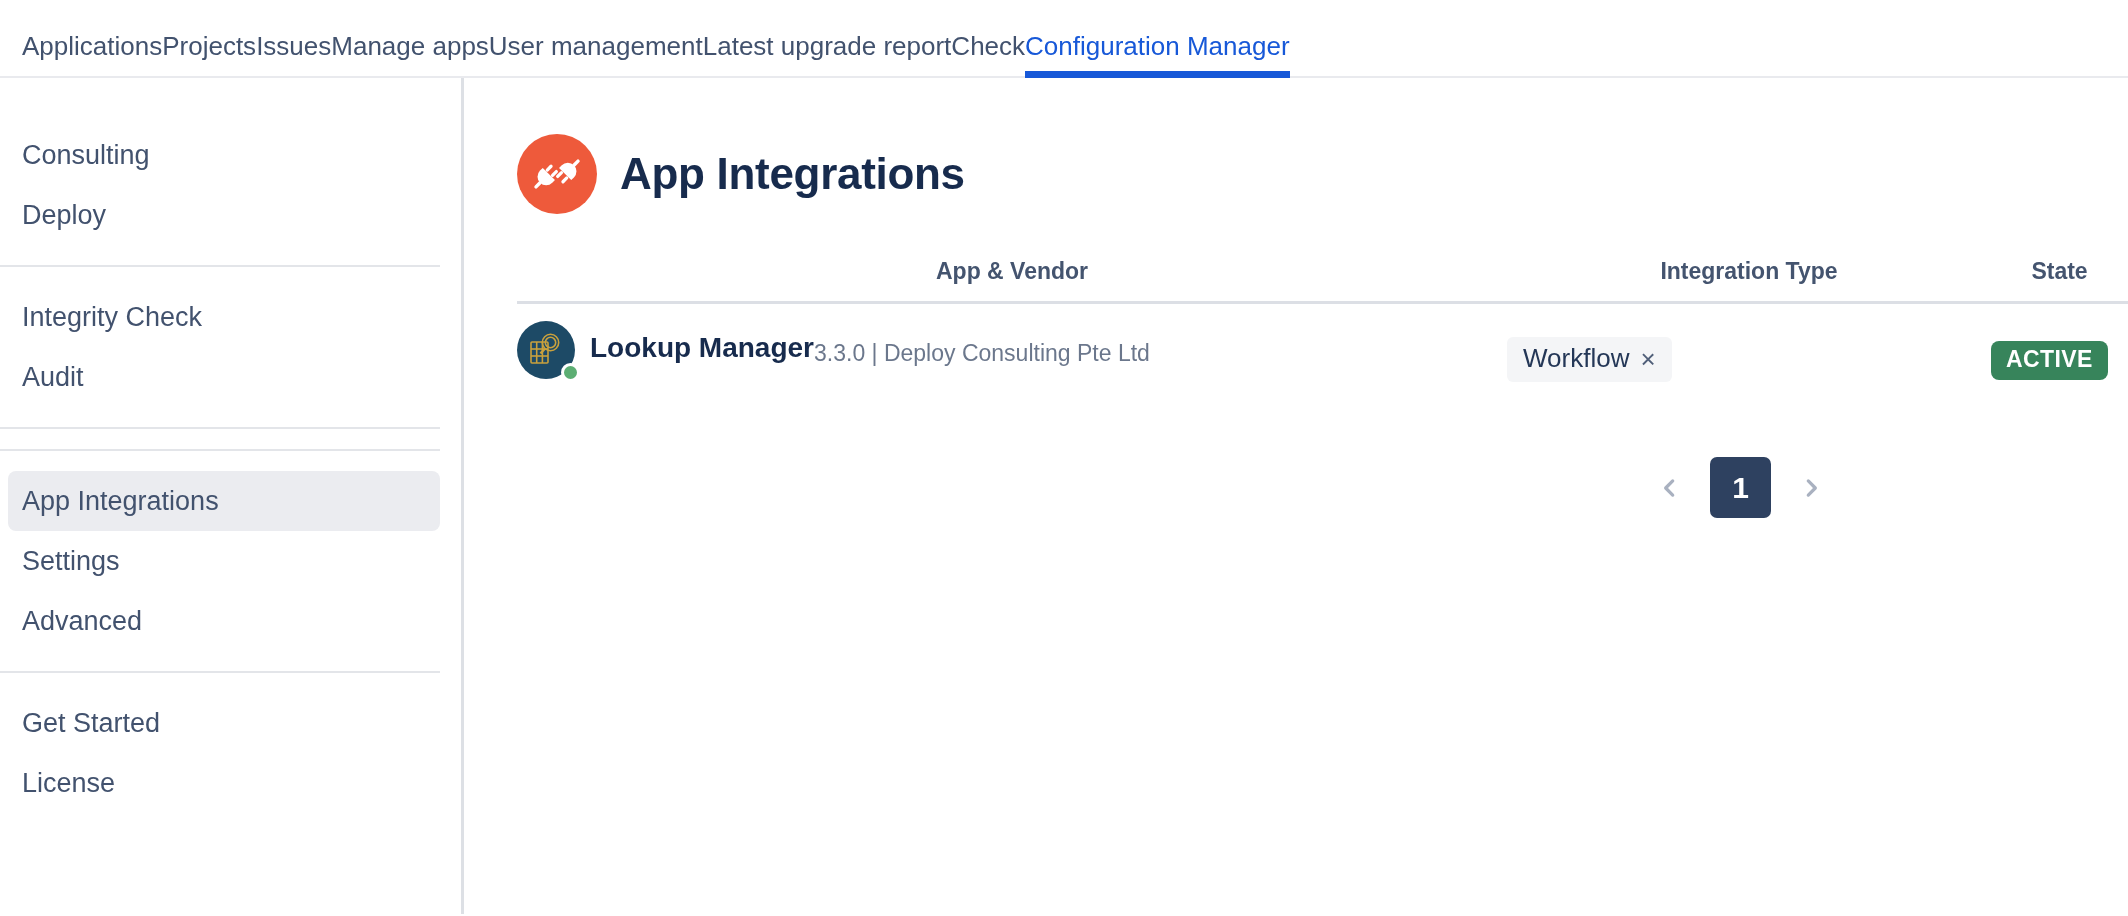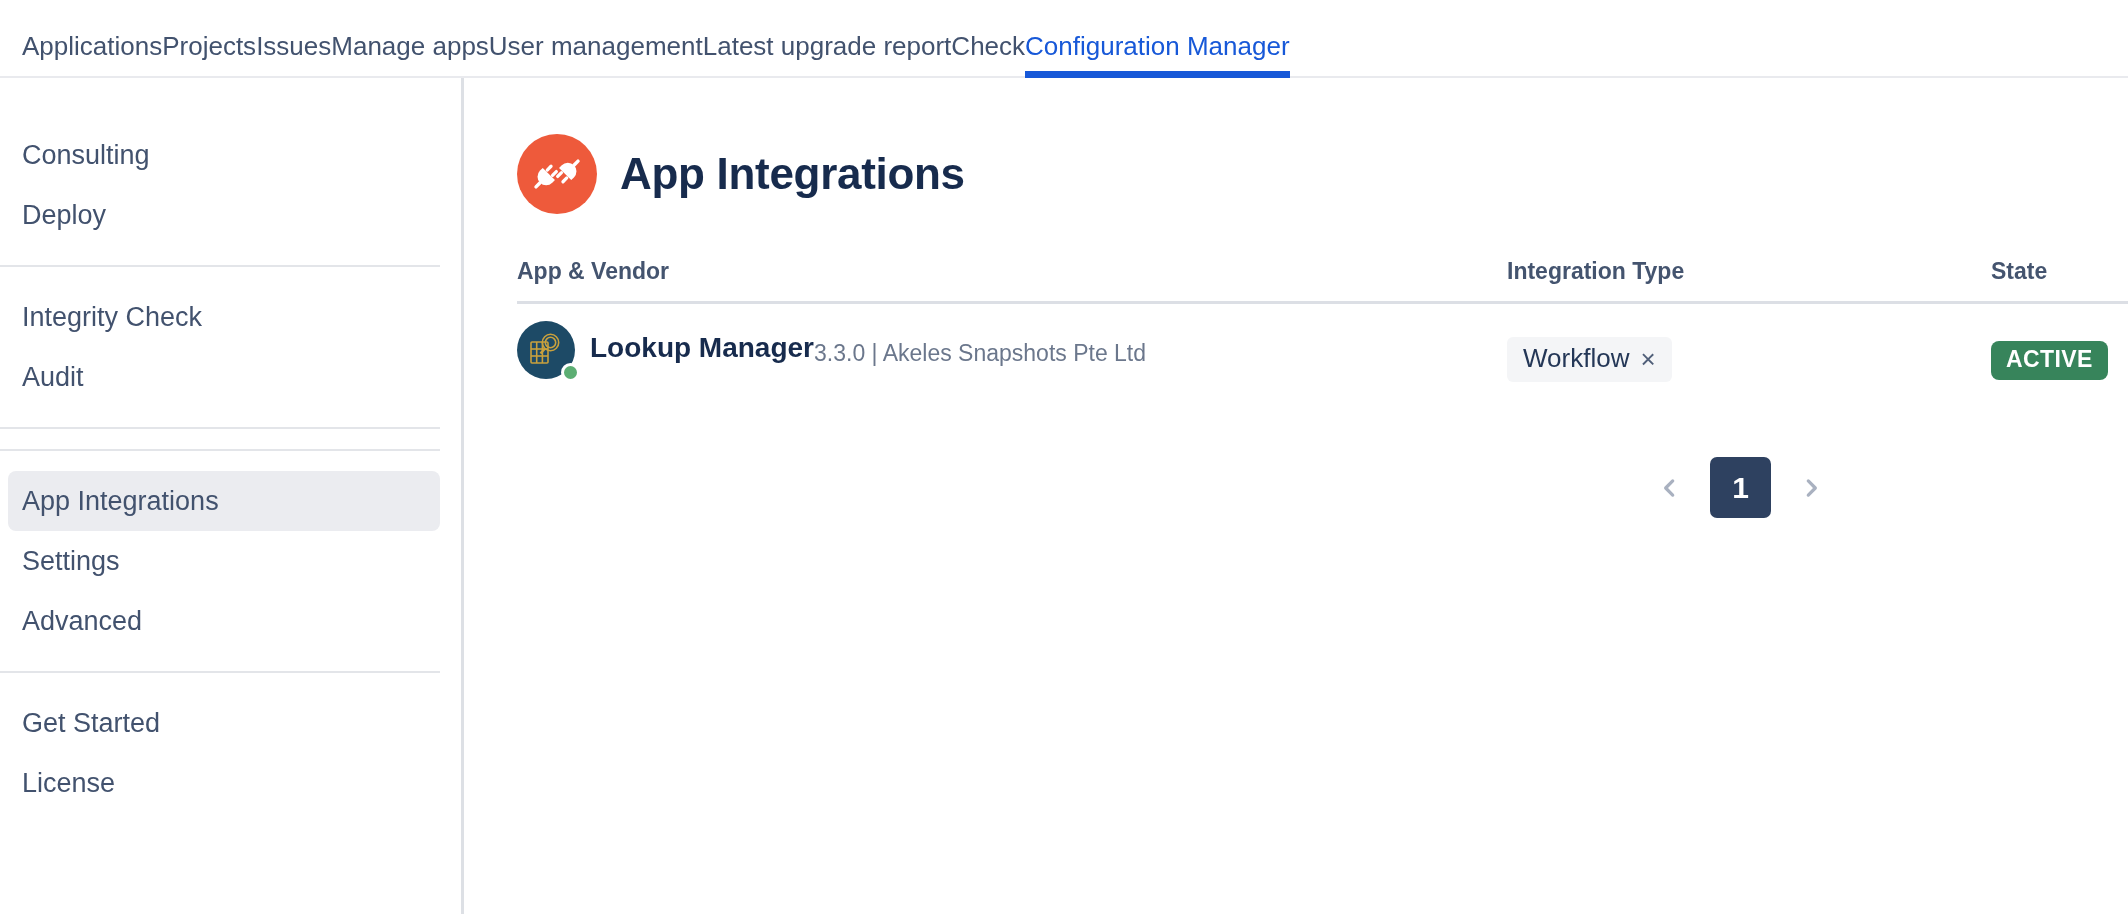--- a/index.html
+++ b/index.html
@@ -79,20 +79,21 @@
     font-size: 44px; font-weight: 700; color: #172B4D;
     letter-spacing: -0.3px;
   }
 
   
   .table { margin-top: 44px; width: 1611px; }
   .thead, .trow {
     display: grid;
     grid-template-columns: 990px 484px 1fr;
     align-items: start;
+    text-align: center;
   }
   .thead { border-bottom: 3px solid #DCDFE5; }
   .th {
     font-size: 23px; font-weight: 700; color: #44546F;
     padding-bottom: 16px;
     white-space: nowrap;
   }
   .trow { padding: 17px 0 26px; cursor: pointer; }
 
   .app-cell { display: flex; align-items: center; gap: 15px; }
@@ -226,21 +227,21 @@
                   <line x1="25.4" y1="21" x2="25.4" y2="42"></line>
                   <circle cx="33.5" cy="21.5" r="8.2"></circle>
                   <circle cx="33.5" cy="21.5" r="5.2"></circle>
                   <line x1="28" y1="27.5" x2="23.5" y2="32.5" stroke-width="2.6"></line>
                 </g>
               </svg>
               <span class="status-dot"></span>
             </div>
             <div class="app-text">
               <span class="app-name">Lookup Manager</span>
-              <span class="app-meta">3.3.0 | Akeles Snapshots Pte Ltd</span>
+              <span class="app-meta">3.3.0 | Deploy Consulting Pte Ltd</span>
             </div>
           </div>
 
           <div style="display:flex;">
             <span class="chip">
               <span>Workflow</span>
               <span class="remove-x">×</span>
             </span>
           </div>
 

